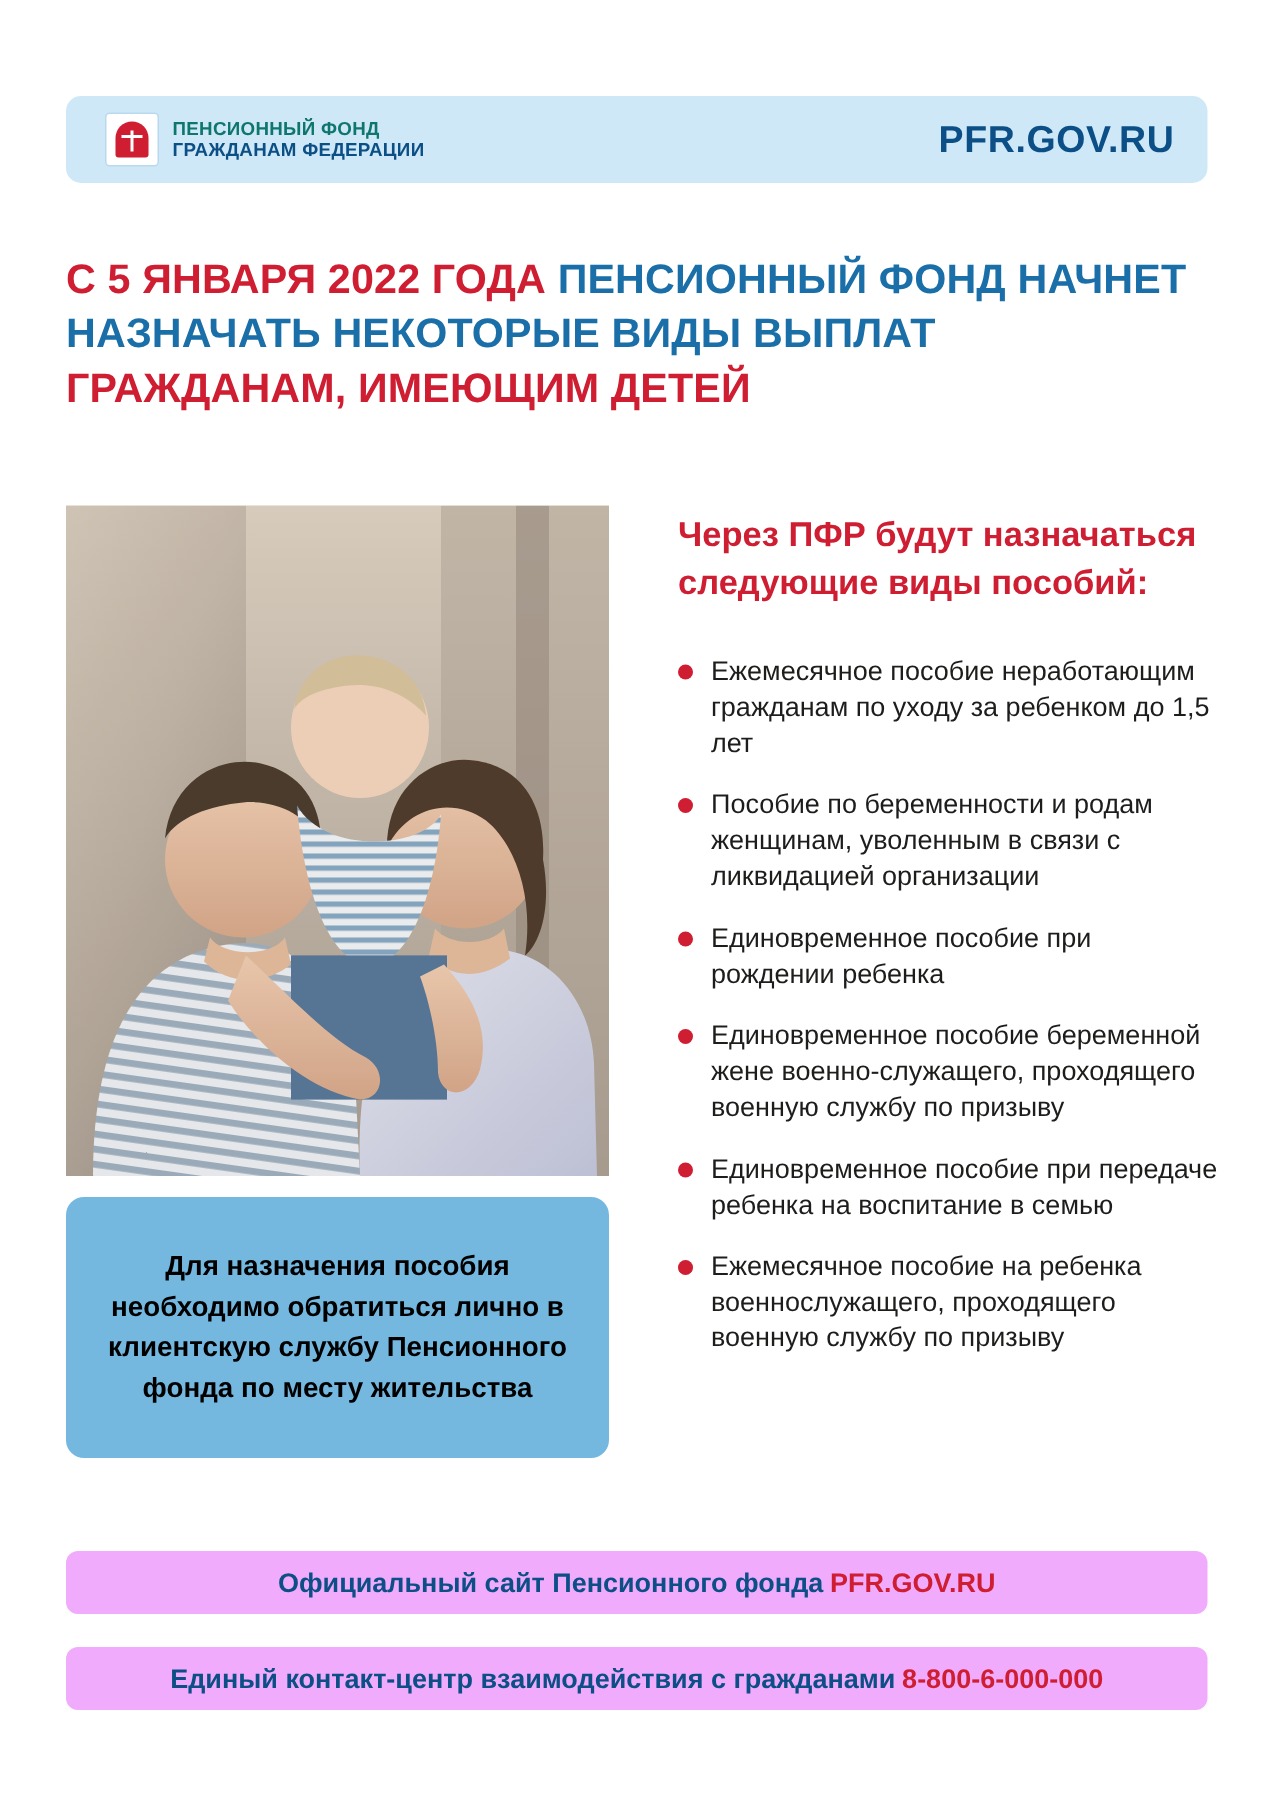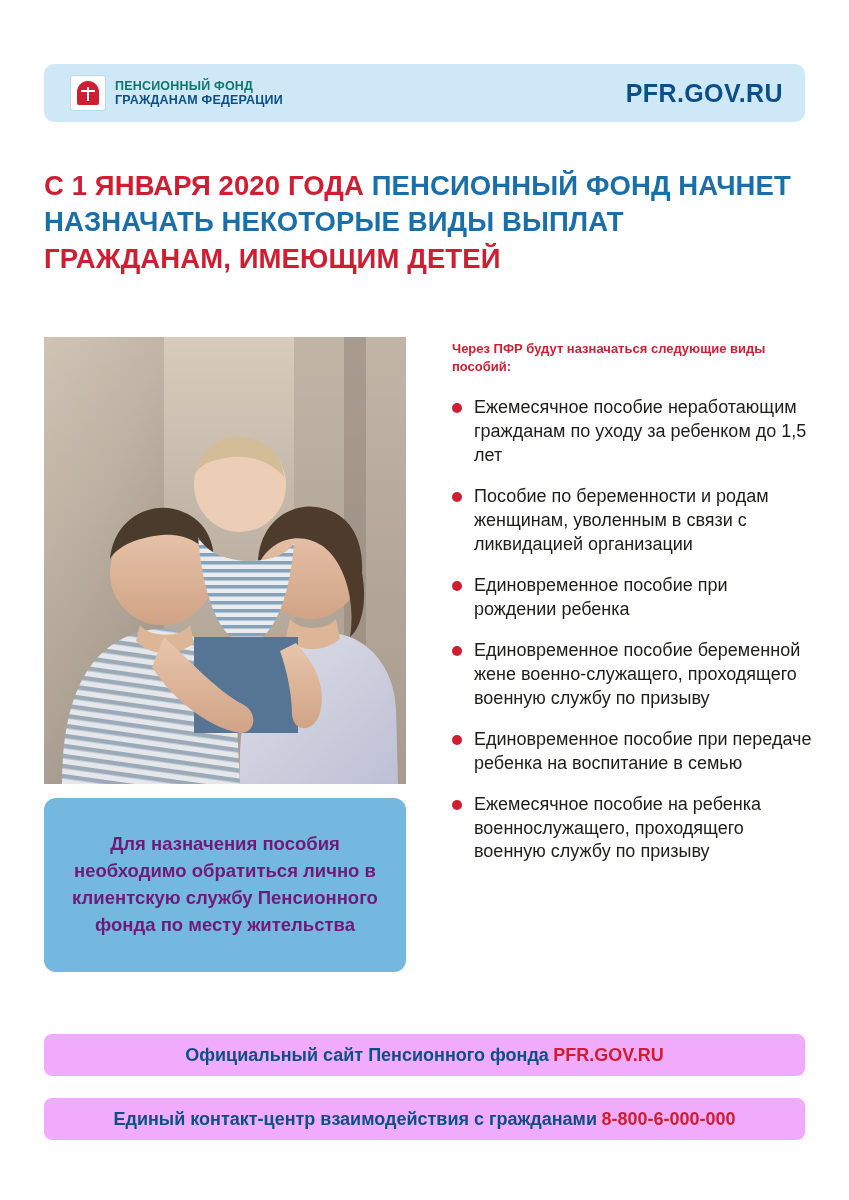--- a/index.html
+++ b/index.html
@@ -136,35 +136,35 @@
     justify-content: center;
     text-align: center;
     box-sizing: border-box;
     padding: 10px 18px;
   }
   .note-box p {
     margin: 0;
     font-size: 18.5px;
     font-weight: bold;
     line-height: 1.45;
-    color: #701a75;
+    color: #000000;
   }
   
   .right-col {
     position: absolute;
     left: 452px;
     top: 340px;
     width: 360px;
   }
   .right-title {
-    font-size: 13px;
+    font-size: 23px;
     font-weight: bold;
     color: #cf1d32;
     line-height: 1.4;
-    margin-bottom: 20px;
+    margin-bottom: 32px;
   }
   ul.benefits {
     list-style: none;
     margin: 0;
     padding: 0;
   }
   ul.benefits li {
     position: relative;
     padding-left: 22px;
     margin-bottom: 17px;
@@ -219,21 +219,21 @@
       </div>
       <div class="logo-text">
         <div class="logo-line1">ПЕНСИОННЫЙ ФОНД</div>
         <div class="logo-line2">ГРАЖДАНАМ ФЕДЕРАЦИИ</div>
       </div>
     </div>
     <div class="header-site">PFR.GOV.RU</div>
   </div>
 
   <div class="headline">
-    <span class="accent-red">С 1 ЯНВАРЯ 2020 ГОДА</span>
+    <span class="accent-red">С 5 ЯНВАРЯ 2022 ГОДА</span>
     <span class="accent-blue">ПЕНСИОННЫЙ ФОНД НАЧНЕТ НАЗНАЧАТЬ НЕКОТОРЫЕ ВИДЫ ВЫПЛАТ</span>
     <span class="accent-red">ГРАЖДАНАМ, ИМЕЮЩИМ ДЕТЕЙ</span>
   </div>
 
   <div class="photo">
     <svg width="362" height="447" viewBox="0 0 362 447" role="img" aria-label="family photo">
       <defs>
         <linearGradient id="bg" x1="0" y1="0" x2="1" y2="1">
           <stop offset="0%" stop-color="#cfc4b4"></stop>
           <stop offset="45%" stop-color="#b9ada0"></stop>

